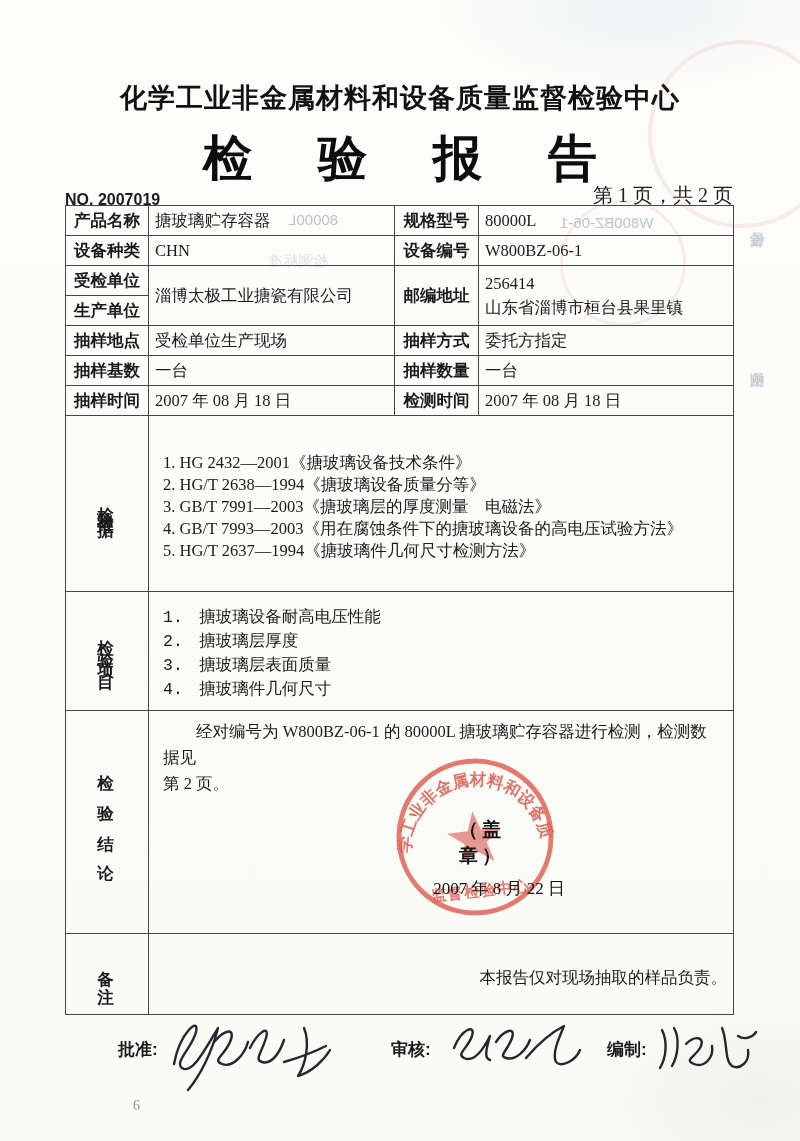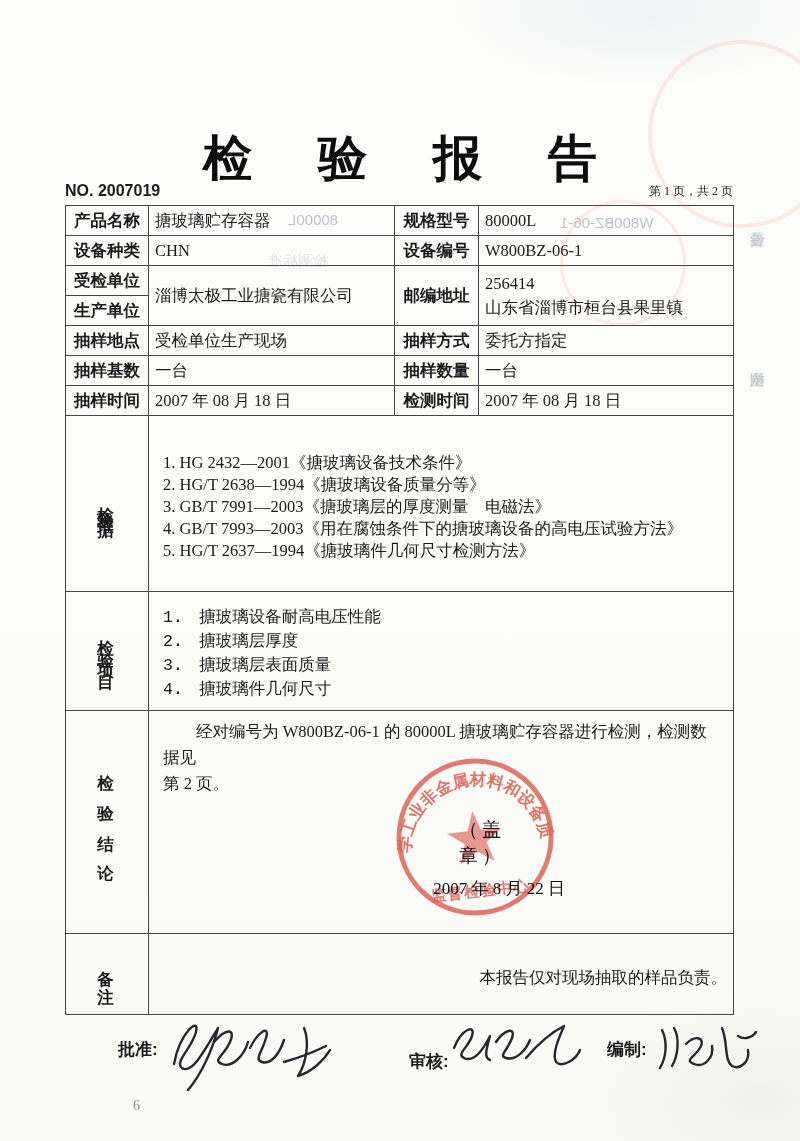--- a/index.html
+++ b/index.html
@@ -25,21 +25,21 @@
     display:inline-block;font-family:"Liberation Sans","DejaVu Sans",sans-serif;
     font-weight:bold;font-size:49px;letter-spacing:66px;margin-right:-66px;color:#0d0d0f;
   }
   .meta-row{
     position:absolute;top:182px;left:65px;width:668px;
     display:flex;justify-content:space-between;align-items:flex-end;
     font-size:16px;
     text-align:right;
   }
   .report-no{font-family:"Liberation Sans","DejaVu Sans",sans-serif;font-weight:600;}
-  .page-info{font-size:12px;}
+  .page-info{font-size:20px;}
   
   table.report{
     position:absolute;top:205px;left:65px;
     width:668px;border-collapse:collapse;table-layout:fixed;
     font-size:16.5px;
   }
   table.report td{
     border:1.4px solid #46464a;
     padding:0 6px;vertical-align:middle;
     overflow:hidden;
@@ -68,21 +68,21 @@
   .concl-text{padding:8px 6px 0 8px;line-height:26px;}
   .concl-text .ind{text-indent:2em;}
   .rem-text{padding-top:8px;text-indent:2em;line-height:24px;text-align:right;}
   
   .stamp{
     position:absolute;left:244px;top:44px;width:164px;height:164px;
     transform:rotate(-6deg);opacity:.88;pointer-events:none;
   }
   .seal-caption{
     position:absolute;left:268px;top:106px;width:130px;text-align:center;
-    font-size:19px;color:#141416;letter-spacing:4px;
+    font-size:19px;color:#141416;letter-spacing:4px;font-weight:bold;
   }
   .seal-date{
     position:absolute;left:256px;top:166px;width:160px;text-align:right;
     font-size:17px;color:#141416;
   }
   
   .sig-row{position:absolute;top:1038px;left:0;width:100%;font-size:17px;}
   .sig-label{position:absolute;font-family:"Liberation Sans","DejaVu Sans",sans-serif;font-weight:600;}
   .sig-svg{position:absolute;}
   .sig-svg path{fill:none;stroke:#26262e;stroke-width:2.4;stroke-linecap:round;stroke-linejoin:round;}
@@ -97,20 +97,21 @@
     position:absolute;border:4px solid rgba(218,84,72,.10);border-radius:50%;
     pointer-events:none;
   }
   .pencil-mark{position:absolute;left:133px;top:1098px;color:#90908c;font-size:14px;}
 </style>
 </head>
 <body>
 
 <div class="page">
 
+  <div class="org-title">化学工业非金属材料和设备质量监督检验中心</div>
   <div class="report-title-wrap">
     <span class="report-title">检验报告</span>
   </div>
   <div class="meta-row">
     <span class="report-no">NO. 2007019</span>
     <span class="page-info">第 1 页，共 2 页</span>
   </div>
 
   <table class="report">
     <colgroup>
@@ -232,21 +233,21 @@
 
   <div class="sig-row">
     <span class="sig-label" style="left:118px;">批准:</span>
     <svg class="sig-svg" style="left:162px;top:-26px;" width="180" height="82" viewBox="0 0 180 82">
       <path d="M12 52 C18 20 38 4 34 20 C30 36 12 50 20 56 C30 63 44 36 56 16 C50 40 38 64 26 78"></path>
       <path d="M52 30 C64 16 74 16 68 30 C62 44 50 48 60 52 C70 56 82 44 86 30"></path>
       <path d="M88 36 C96 20 108 12 104 26 C100 40 92 48 100 50 C110 53 118 40 122 28"></path>
       <path d="M122 50 C136 46 152 40 164 34 M142 16 C148 30 144 52 136 64 C150 60 162 48 168 38"></path>
     </svg>
 
-    <span class="sig-label" style="left:409px;margin-top:12px;">审核:</span>
+    <span class="sig-label" style="left:391px;">审核:</span>
     <svg class="sig-svg" style="left:440px;top:-24px;" width="155" height="62" viewBox="0 0 155 62">
       <path d="M14 34 C22 14 36 10 32 22 C28 34 16 40 24 44 C34 49 44 34 50 22 C46 36 44 44 50 46"></path>
       <path d="M56 28 C64 16 76 12 72 24 C68 36 58 42 66 44 C76 47 86 36 90 26"></path>
       <path d="M86 44 C98 30 112 18 124 12 C118 26 112 40 116 48 C122 54 136 46 140 36"></path>
     </svg>
 
     <span class="sig-label" style="left:607px;">编制:</span>
     <svg class="sig-svg" style="left:652px;top:-22px;" width="120" height="60" viewBox="0 0 120 60">
       <path d="M10 14 C16 26 14 42 8 52"></path>
       <path d="M22 12 C28 22 26 40 20 50"></path>

